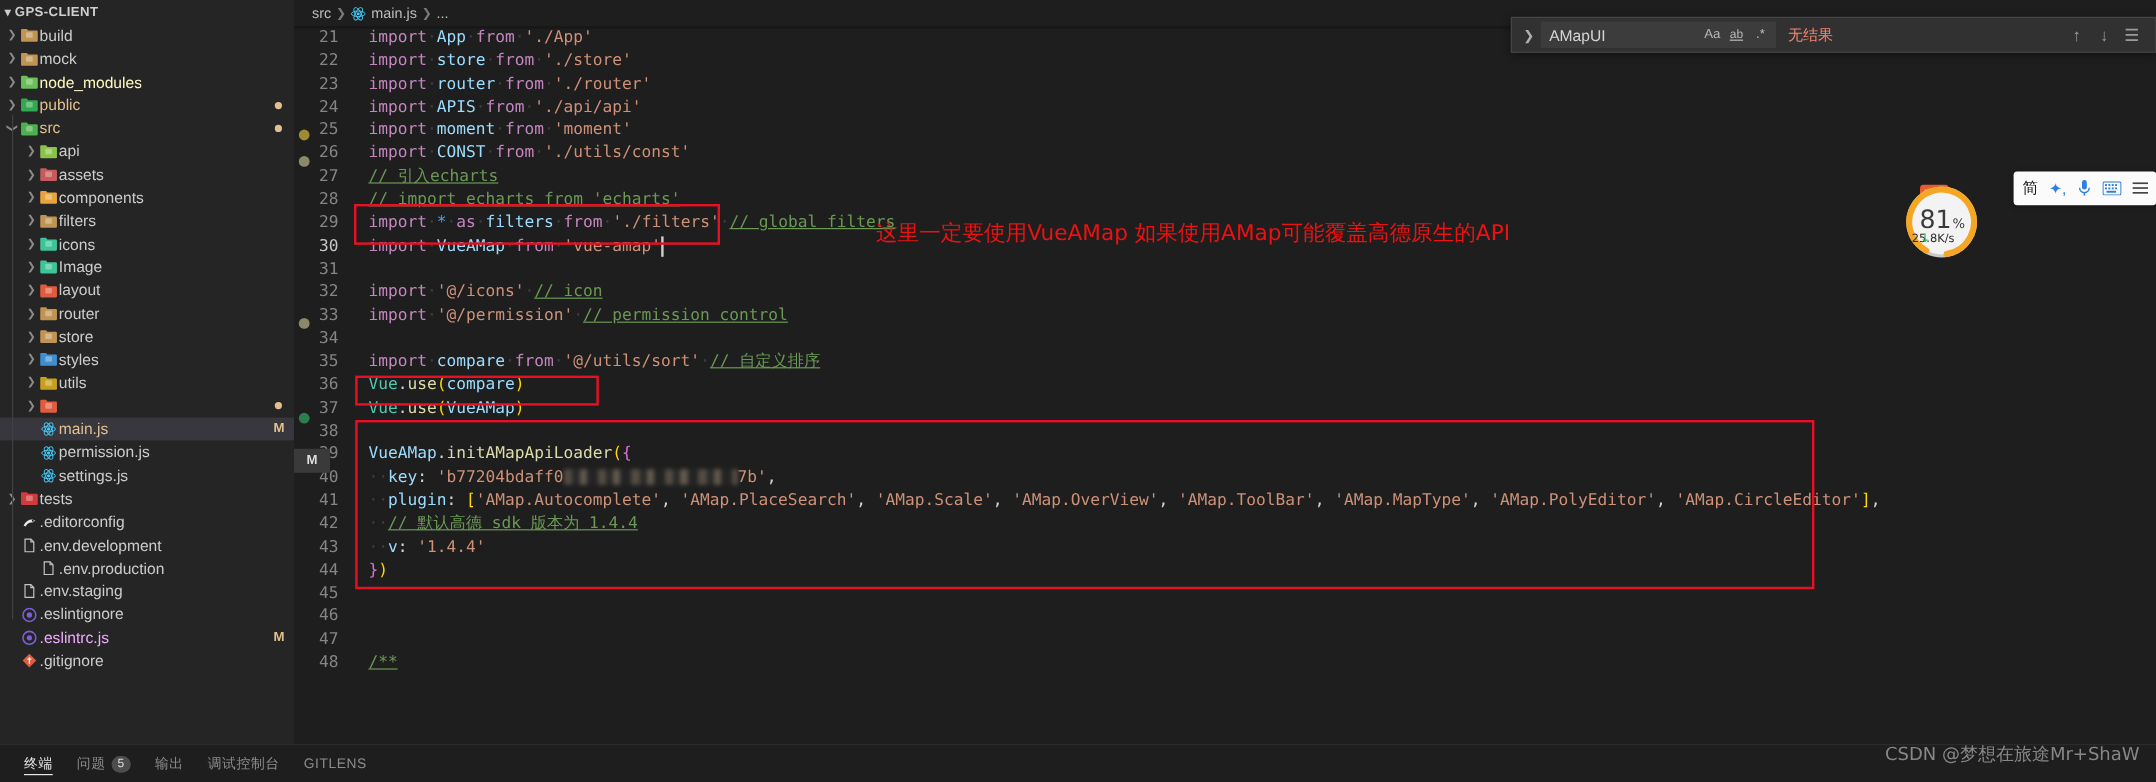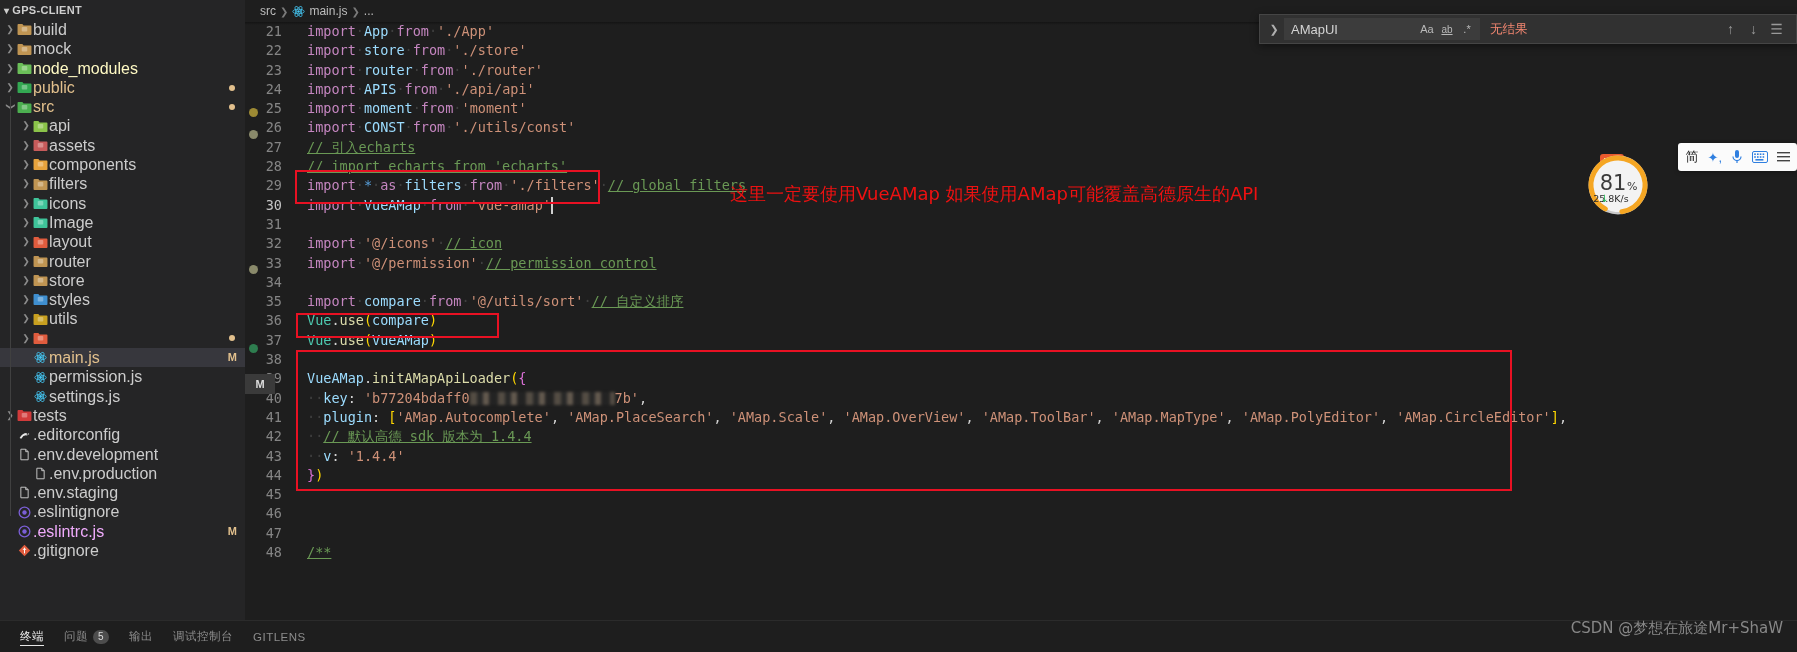--- a/index.html
+++ b/index.html
@@ -31,21 +31,21 @@
   .tree { padding-top: 0px; }
   .row {
     display: flex; align-items: center;
     height: 19.3px; line-height: 19.3px;
     padding-right: 6px; white-space: nowrap;
     position: relative; cursor: pointer;
   }
   .row.sel { background: #37373d; }
   .chev { width: 12px; flex: 0 0 12px; text-align: center; font-size: 9px; color: #8b8b8b; }
   .ico { width: 17px; flex: 0 0 17px; text-align: center; font-size: 12px; line-height: 1; position: relative; }
-  .lbl { font-size: 16px; overflow: hidden; text-overflow: ellipsis; text-align: center; }
+  .lbl { font-size: 13px; overflow: hidden; text-overflow: ellipsis; text-align: center; }
   .badge-m { position: absolute; right: 8px; color: #e2c08d; font-size: 11px; font-weight: bold; }
   .dot-r { position: absolute; right: 10px; width: 6px; height: 6px; border-radius: 50%; background: #e2c08d; }
   .guide { position: absolute; left: 0; top: 0; bottom: 0; width: 1px; background: #404040; }
 
   
   .fico { width: 15px; height: 13px; display: inline-block; vertical-align: middle; }
 
   
   .editor-area { flex: 1 1 auto; min-width: 0; display: flex; flex-direction: column; background: #1e1e1e; position: relative; }
   .breadcrumb {

